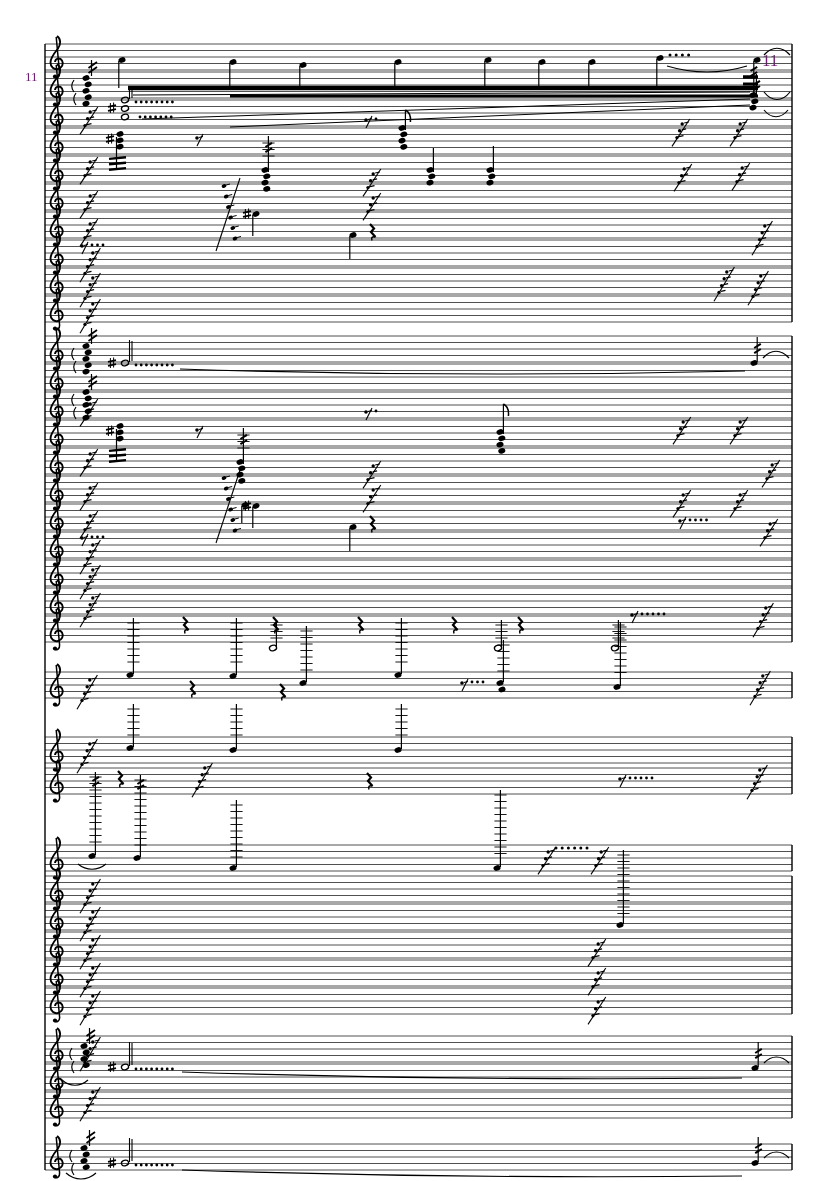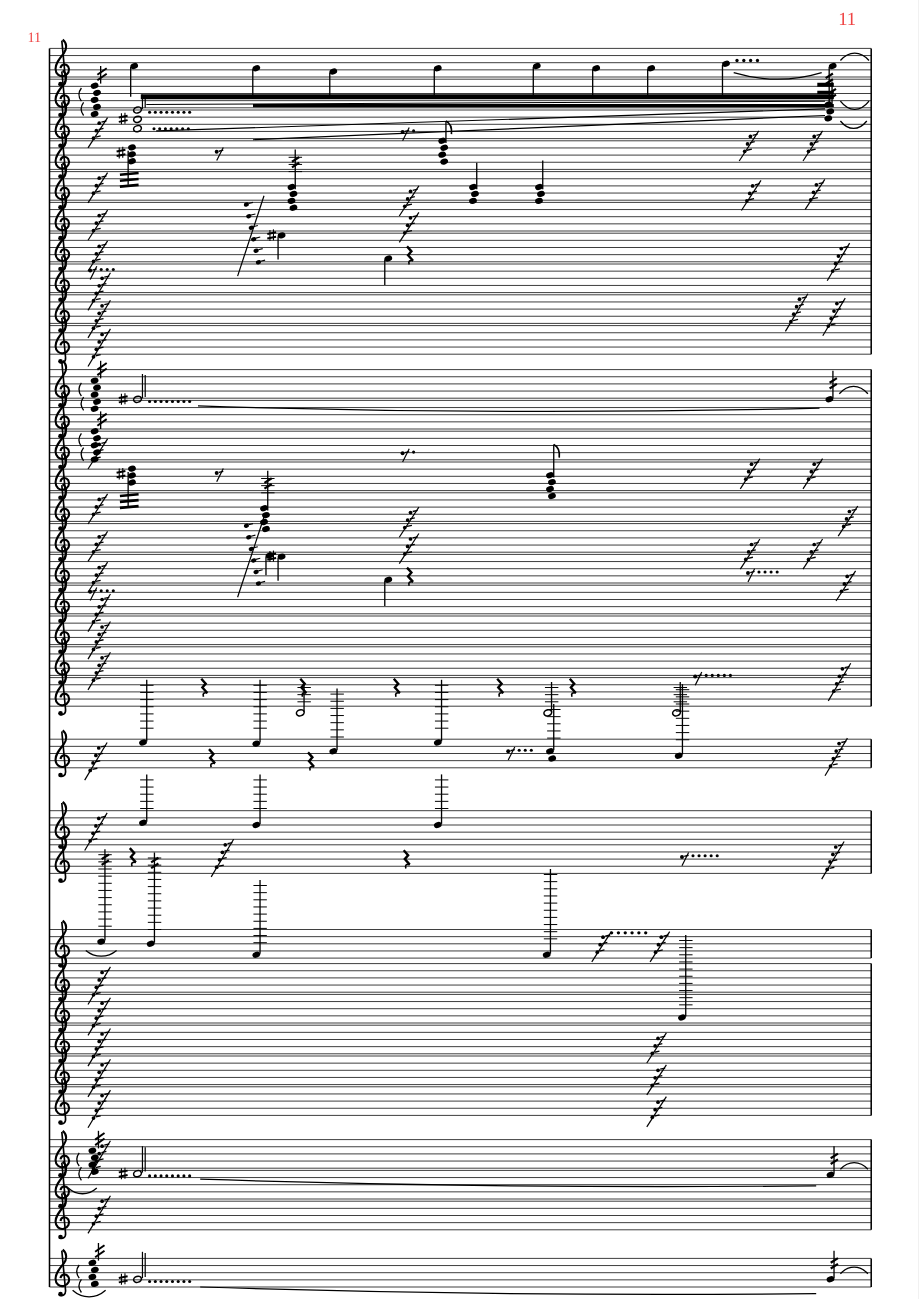--- a/index.html
+++ b/index.html
@@ -1,18 +1,18 @@
 <!DOCTYPE html>
 <html><head>
 <meta charset="utf-8">
 <style>
   html,body{margin:0;padding:0;background:#e8e8e8;}
   #score-page{position:relative;width:835px;height:1181px;background:#ffffff;margin:0 auto;
     font-family:"Liberation Serif", serif;overflow:hidden;}
-  .corner-num{position:absolute;color:#ef4444;}
+  .corner-num{position:absolute;color:#701a75;margin-top:43px;}
   #measure-number{left:25px;top:26px;font-size:13px;}
   #page-number{left:762px;top:8px;font-size:17px;}
   #notation-svg{position:absolute;left:0;top:0;}
 </style>
 </head>
 <body>
 
 <div id="score-page">
   <div class="corner-num" id="measure-number">11</div>
   <div class="corner-num" id="page-number">11</div>

